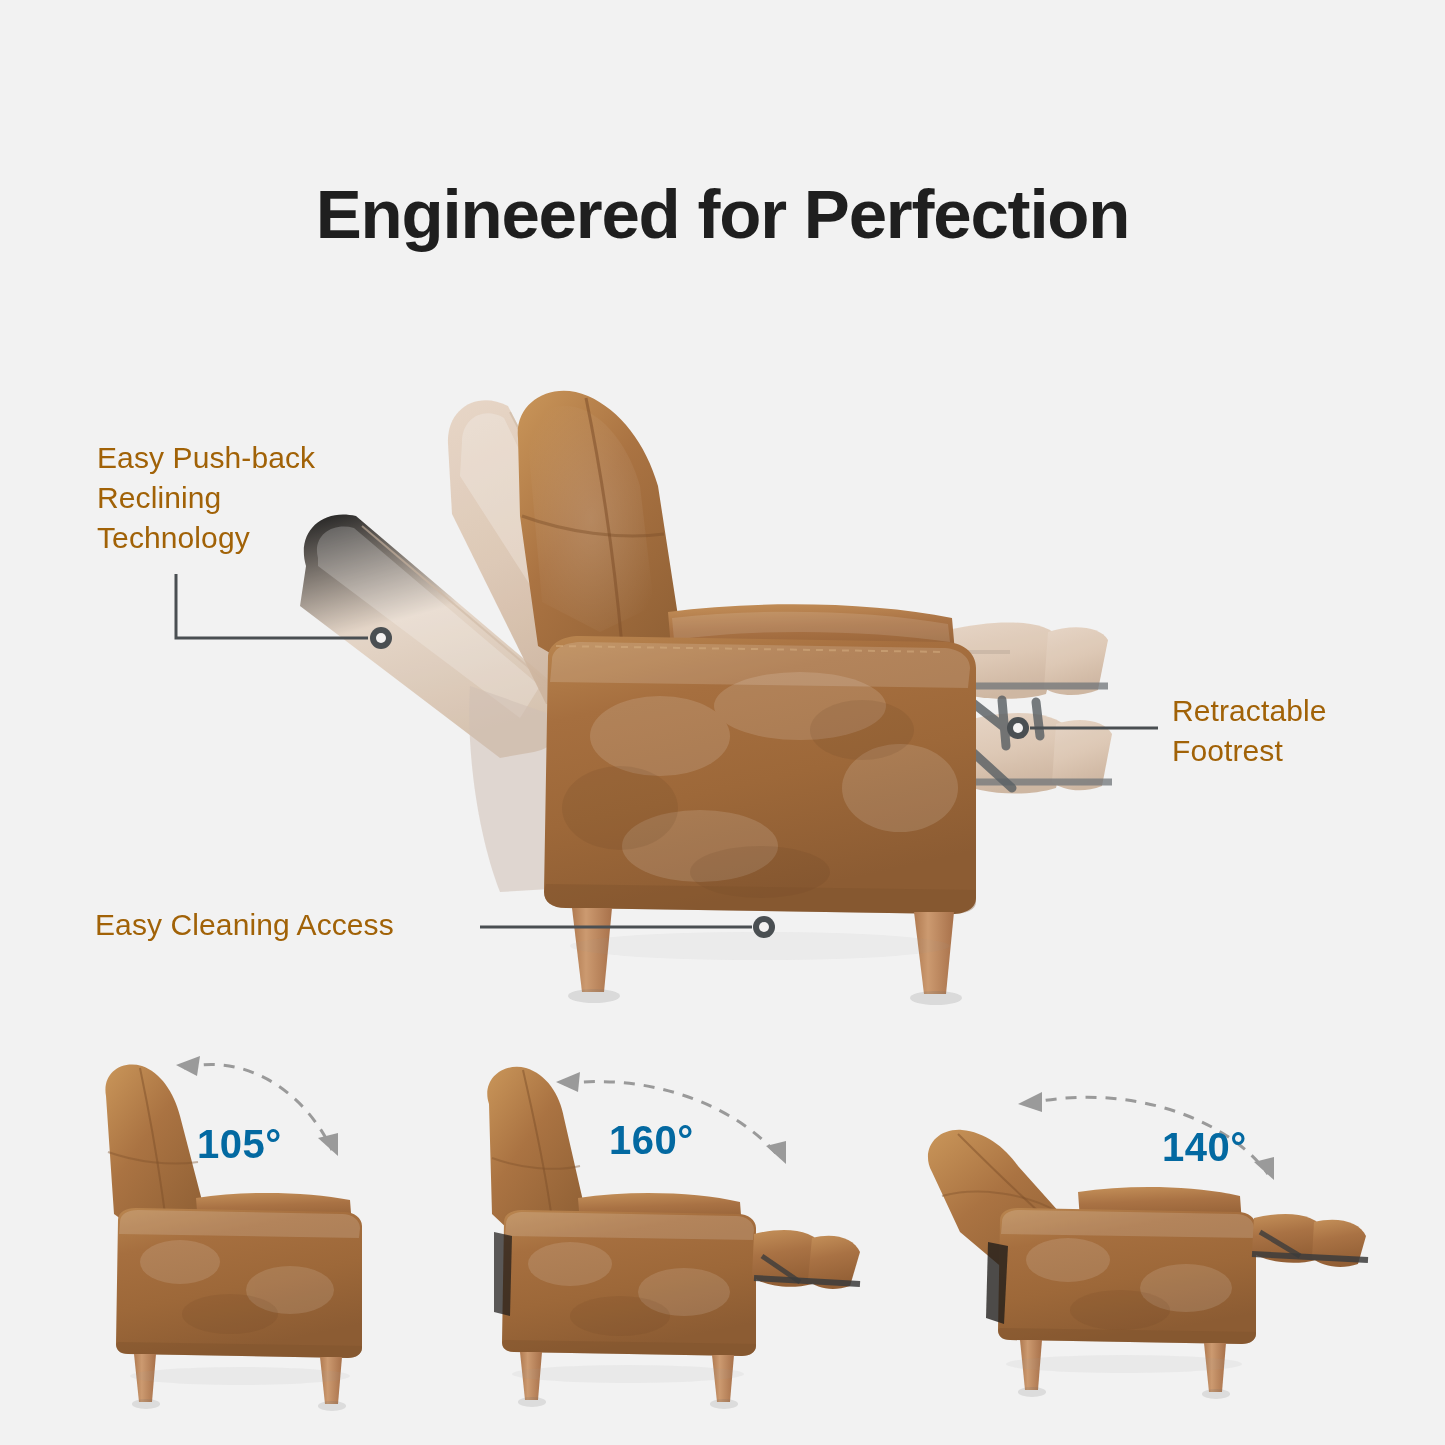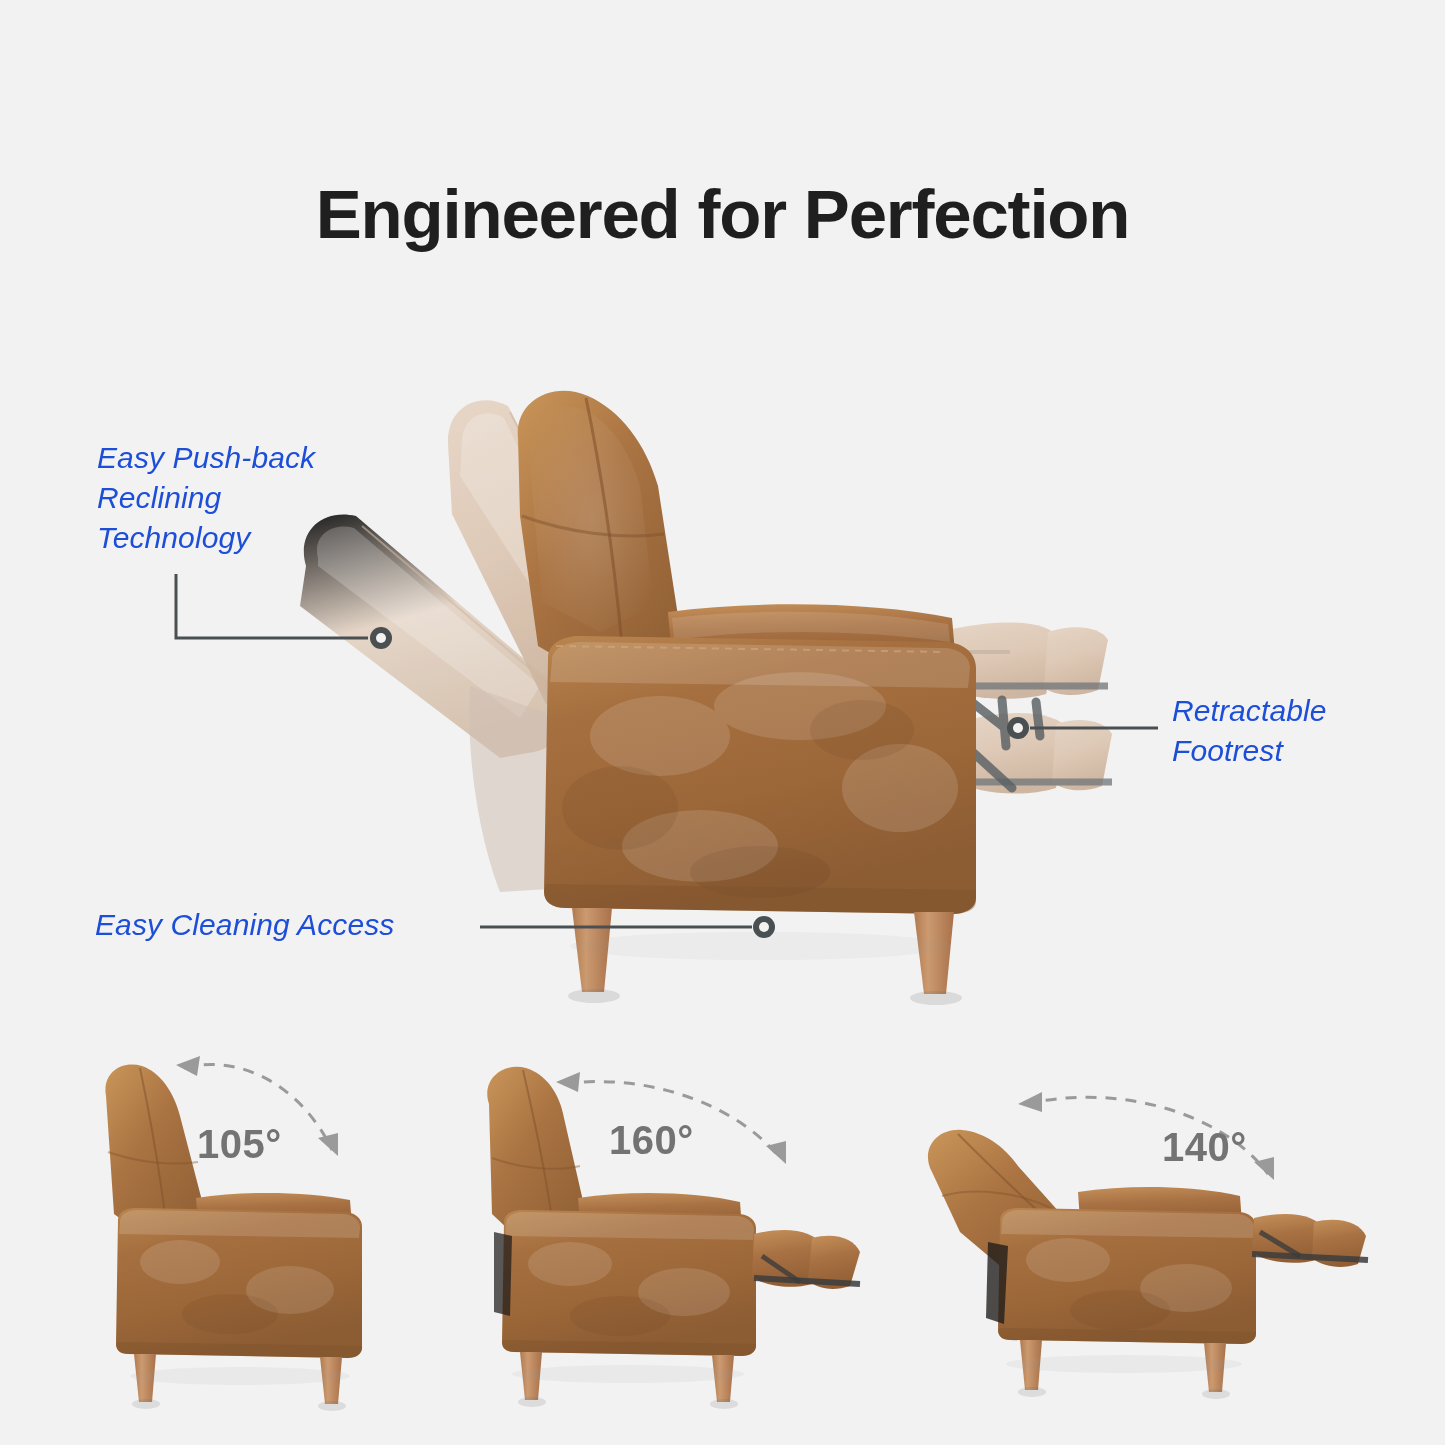--- a/index.html
+++ b/index.html
@@ -19,34 +19,33 @@
     font-size:69px;
     font-weight:bold;
     letter-spacing:-1.2px;
     color:#1f1f1f;
     line-height:1;
   }
 
   
   .callout{
     position:absolute;
-    color:#1d4ed8;
+    color:#a16207;
     font-size:30px;
     line-height:1.33;
     white-space:pre-line;
     letter-spacing:.1px;
-    font-style:italic;
   }
   .callout.c-pushback{left:97px;top:392px;}
   .callout.c-footrest{left:1172px;top:645px;}
   .callout.c-clean{left:95px;top:859px;}
 
   .angle-label{
     position:absolute;
-    color:#737373;
+    color:#0369a1;
     font-size:40px;
     font-weight:bold;
     letter-spacing:.5px;
   }
   .a105{left:197px;top:1076px;}
   .a120{left:609px;top:1072px;}
   .a140{left:1162px;top:1079px;}
 
   svg.layer{position:absolute;left:0;top:0;width:1445px;height:1445px;pointer-events:none;}
 </style>

